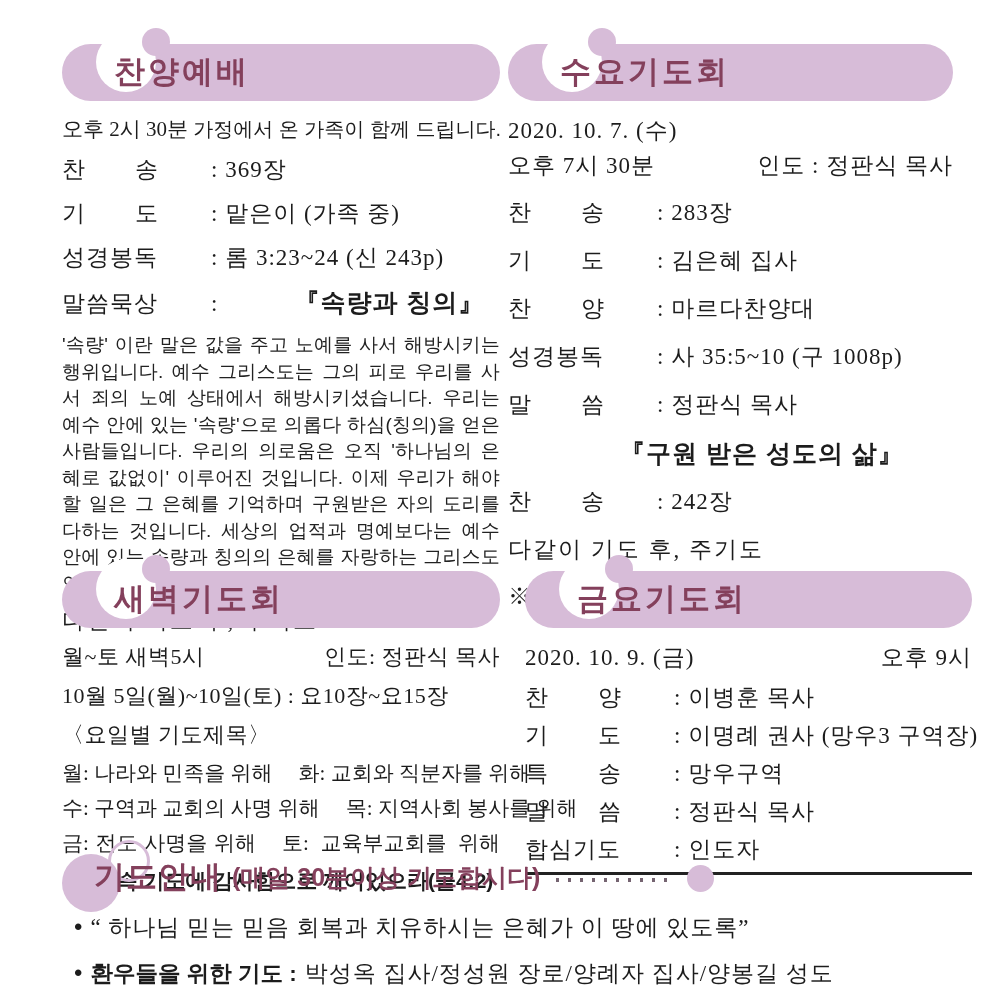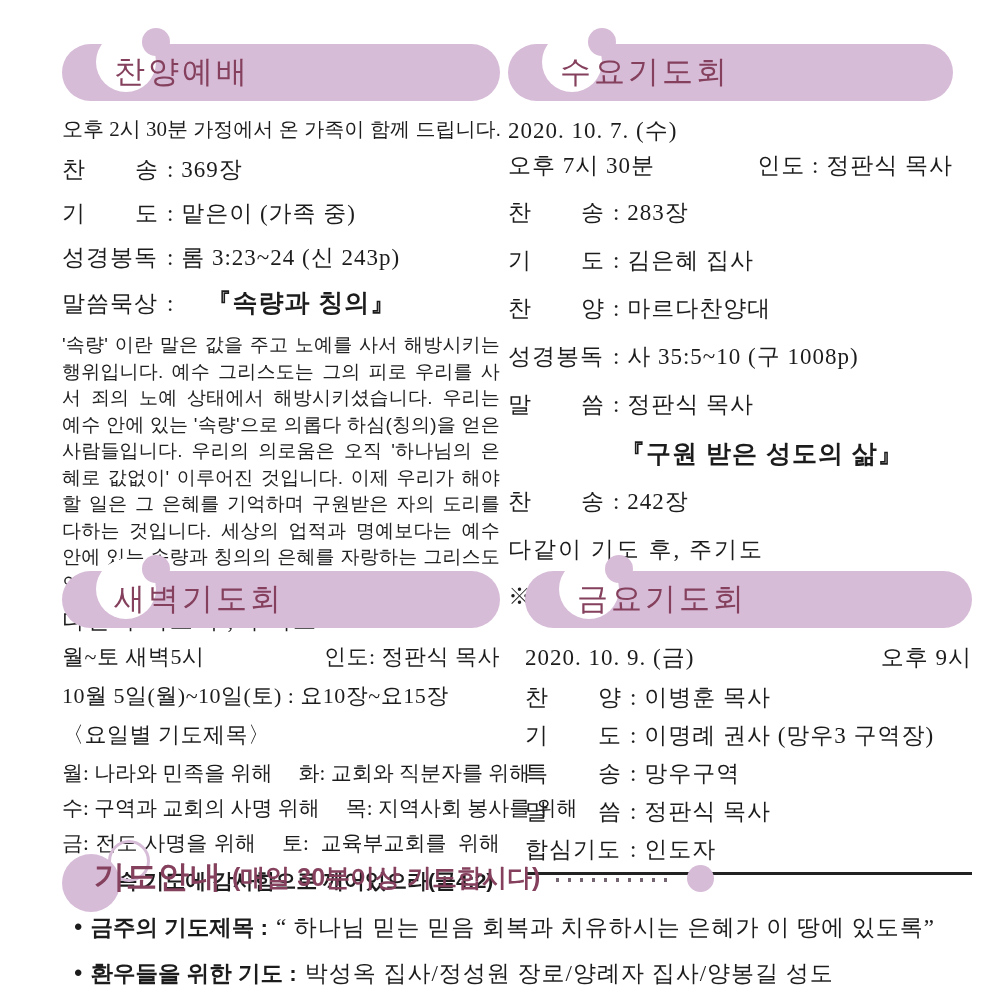--- a/index.html
+++ b/index.html
@@ -22,28 +22,28 @@
   .pill .white-circle {
     position:absolute; left:34px; top:-12px; width:60px; height:60px;
     border-radius:50%; background:#ffffff; z-index:1;
   }
   .pill .dot {
     position:absolute; left:80px; top:-16px; width:28px; height:28px;
     border-radius:50%; background:var(--pill); z-index:2;
   }
   .pill-title {
     position:relative; z-index:3; padding-left:52px; line-height:56px;
-    font-family:"Liberation Sans", sans-serif; font-weight:400;
+    font-family:"Liberation Sans", sans-serif; font-weight:700;
     font-size:31px; letter-spacing:3px; color:var(--title);
   }
 
   .intro { font-size:21px; margin-bottom:11px; white-space:nowrap; }
   .intro .note { font-family:Liberation Sans, sans-serif; font-size:20px; }
 
-  .row { display:flex; align-items:baseline; font-size:23px; letter-spacing:1px; margin-bottom:13px; white-space:nowrap; }
+  .row { display:flex; align-items:baseline; font-size:23px; letter-spacing:1px; margin-bottom:13px; white-space:nowrap;gap:44px; }
   .row-label { flex:0 0 97px; width:97px; text-align-last:justify; }
   .row-value { margin-left:8px; }
   .w-row { margin-bottom:17px; }
   .f-row { margin-bottom:7px; }
 
   .bold-gothic { font-family:"Liberation Sans", sans-serif; font-weight:800;margin-left:32px; }
 
   .meditation {
     font-family:"Liberation Sans", sans-serif; font-size:19px; line-height:26.5px;
     text-align:justify; color:#222222; margin:2px 0 8px 0; letter-spacing:0.2px;
@@ -242,21 +242,20 @@
     <span class="guide-ring"></span>
     <span class="guide-title">기도안내</span>
     <span class="guide-subtitle">(매일 30분이상 기도합시다)</span>
     <span class="guide-leader"></span>
     <span class="guide-end-dot"></span>
   </div>
 
   <div id="guide-bullets">
     <div class="bullet-row">
       <span class="bullet-mark">•</span>
-      <span class="bullet-label">금주의 기도제목 :</span>
       <span class="bullet-value">“ 하나님 믿는 믿음 회복과 치유하시는 은혜가 이 땅에 있도록”</span>
     </div>
     <div class="bullet-row">
       <span class="bullet-mark">•</span>
       <span class="bullet-label">환우들을 위한 기도 :</span>
       <span class="bullet-value">박성옥 집사/정성원 장로/양례자 집사/양봉길 성도</span>
     </div>
   </div>
 
 </div>

